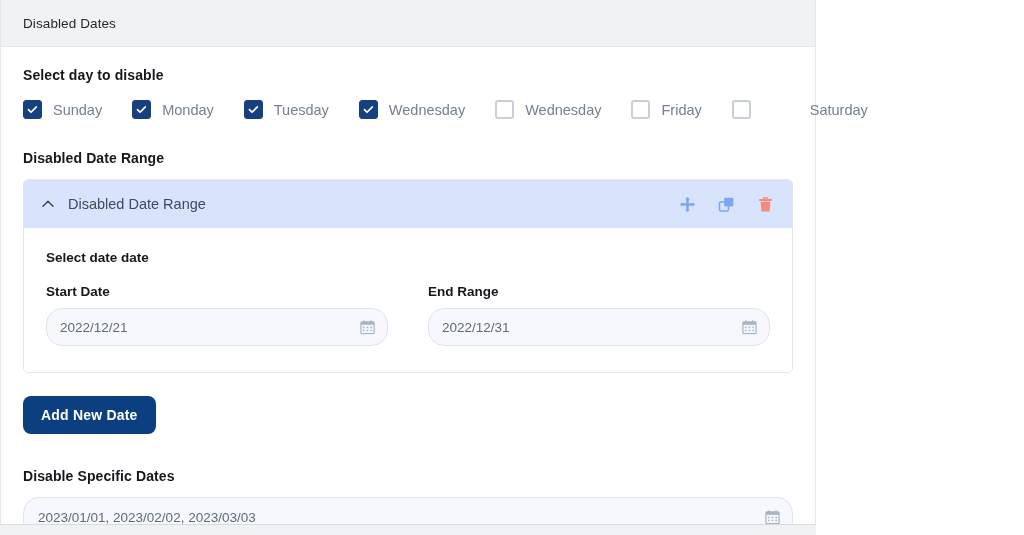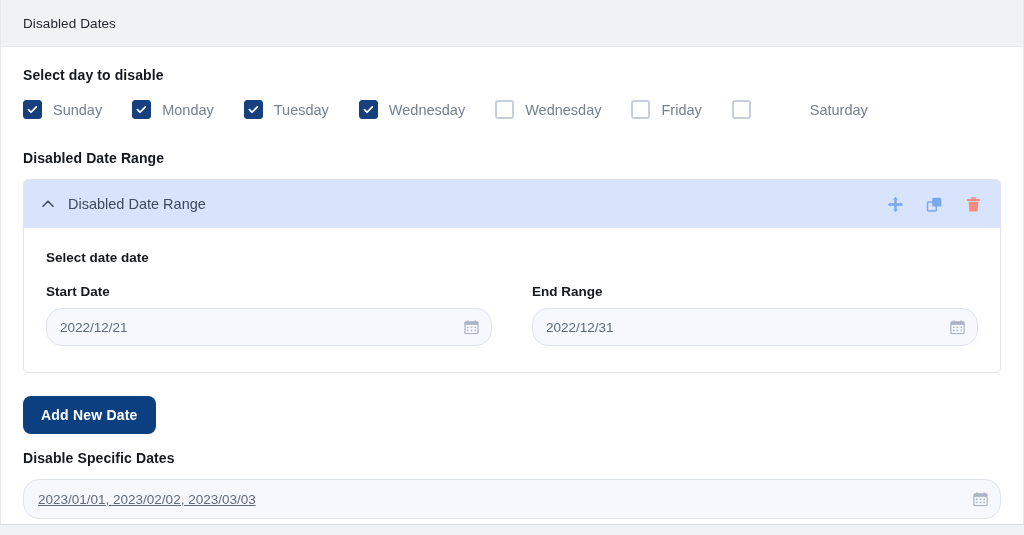--- a/index.html
+++ b/index.html
@@ -7,21 +7,21 @@
   html, body {
     width: 1024px;
     height: 535px;
     background: #ffffff;
     font-family: "Liberation Sans", "DejaVu Sans", sans-serif;
     overflow: hidden;
   }
 
   #app {
     position: relative;
-    width: 1024px;
+    width: 816px;
     height: 535px;
     background: #ffffff;
     border-left: 1px solid #e6e8ec;
     border-right: 1px solid #e6e8ec;
   }
 
   
   .titlebar {
     height: 47px;
     background: #f1f2f4;
@@ -200,24 +200,24 @@
     border: 0;
     border-radius: 8px;
     font-family: inherit;
     font-size: 14px;
     font-weight: bold;
     letter-spacing: .2px;
     cursor: pointer;
   }
 
   
-  .specific-label { margin-top: 16px; }
+  .specific-label { margin-top: 34px; }
   .specific-input-wrap { margin-top: 13px; }
   .specific-input-wrap .input-shell { height: 40px; }
-  .specific-input-wrap .input-shell input { font-size: 13.5px; padding-left: 14px; text-decoration: underline; }
+  .specific-input-wrap .input-shell input { font-size: 13.5px; padding-left: 14px; }
 
   
   .bottombar {
     position: absolute;
     left: -1px;
     right: -1px;
     bottom: 0;
     height: 11px;
     background: #f1f2f4;
     border-top: 1px solid #d9dbe0;

